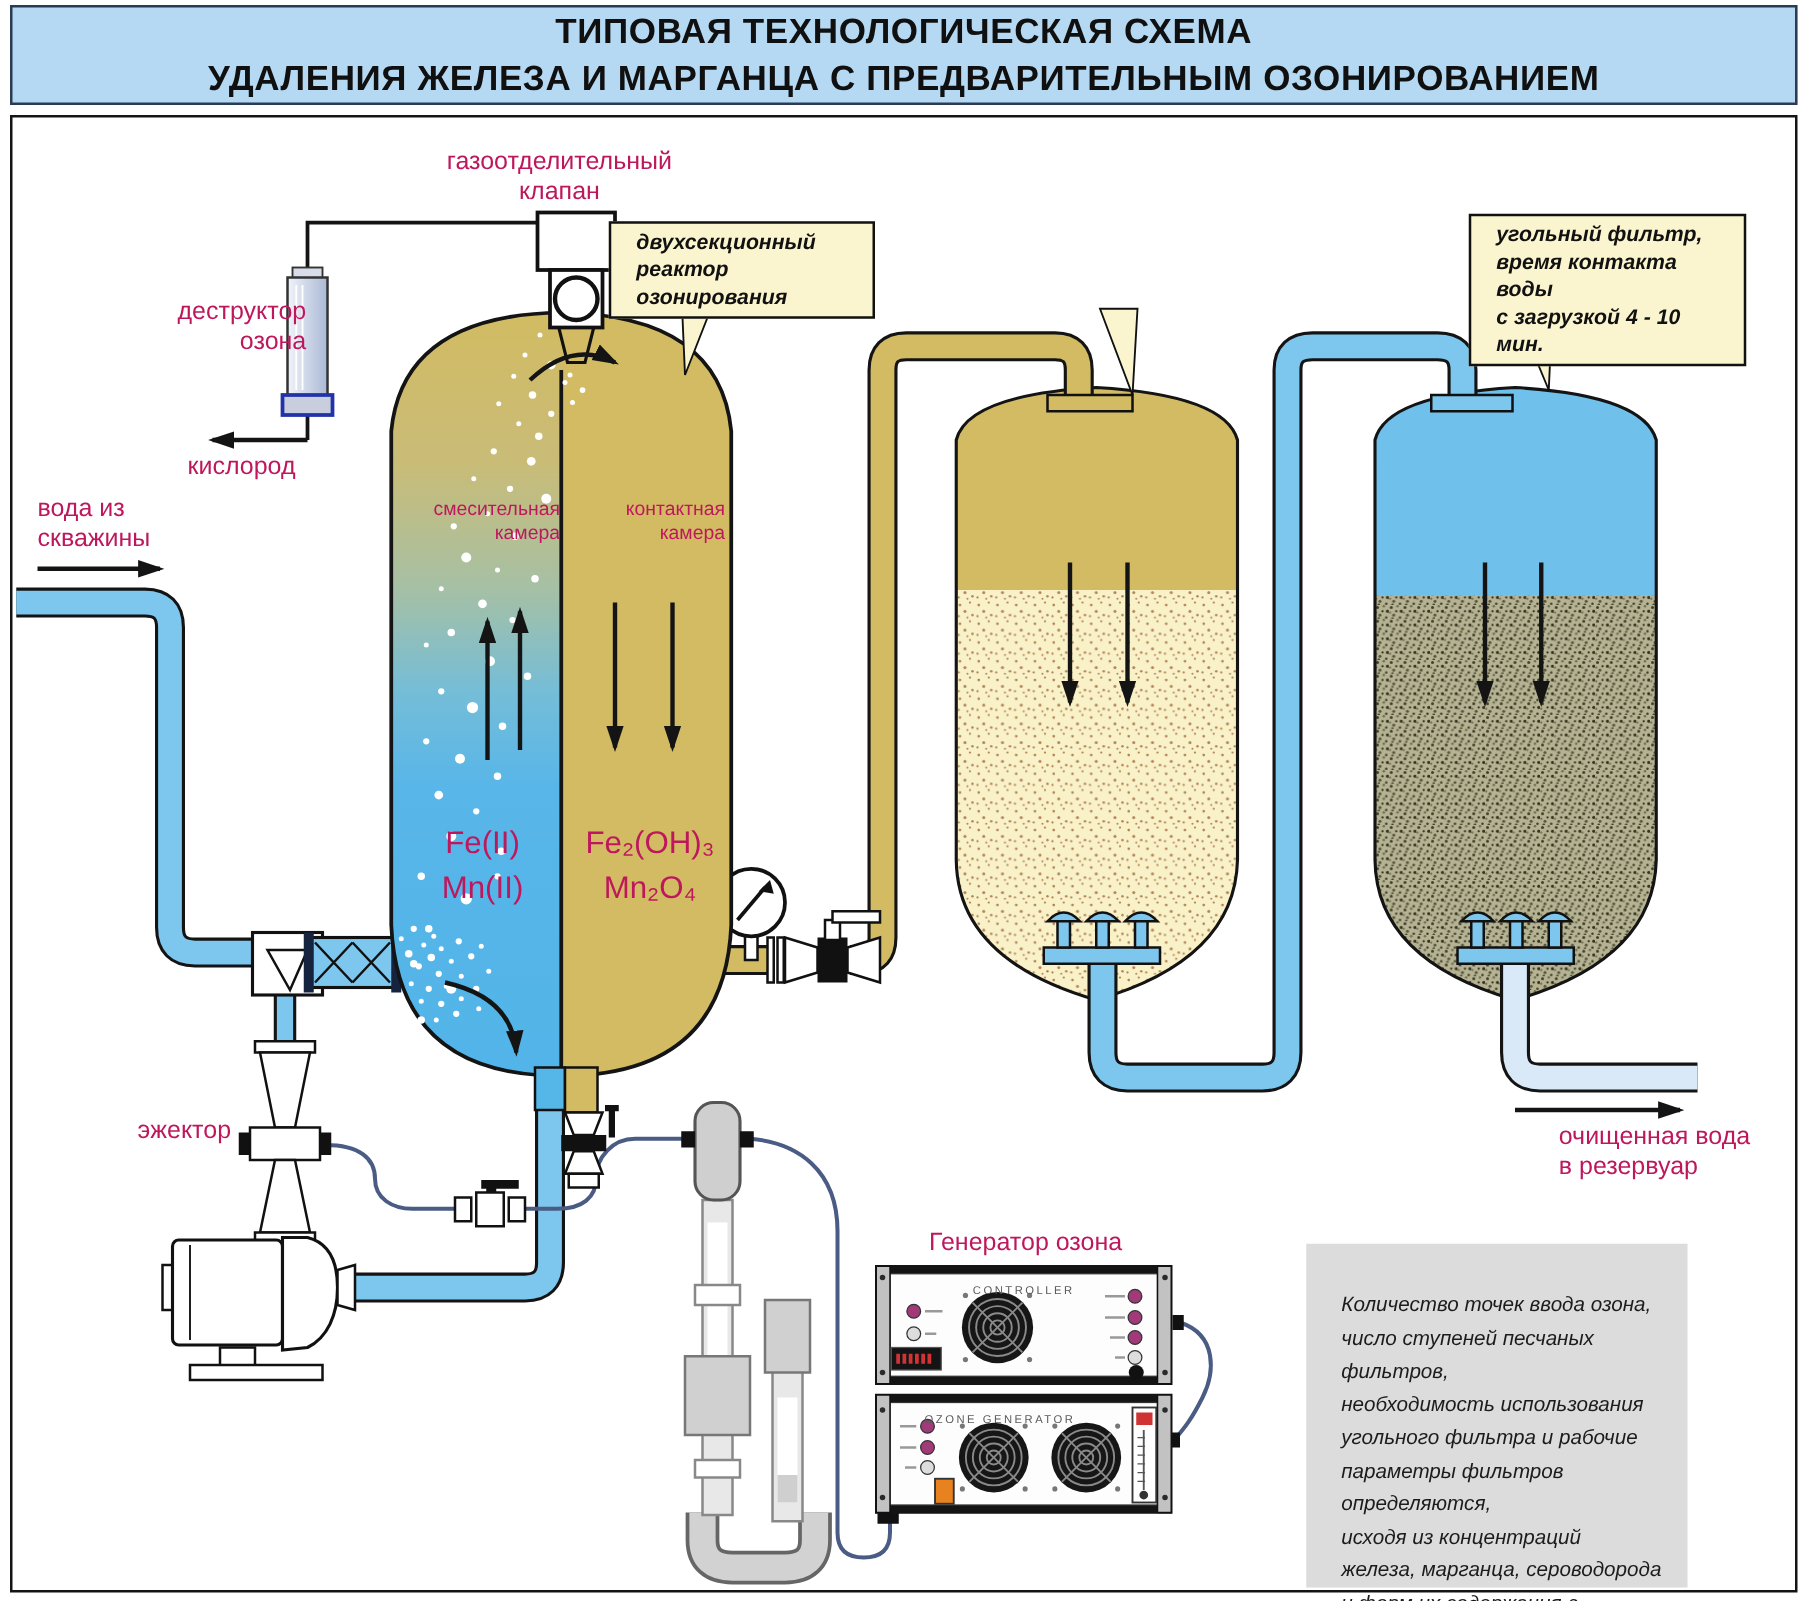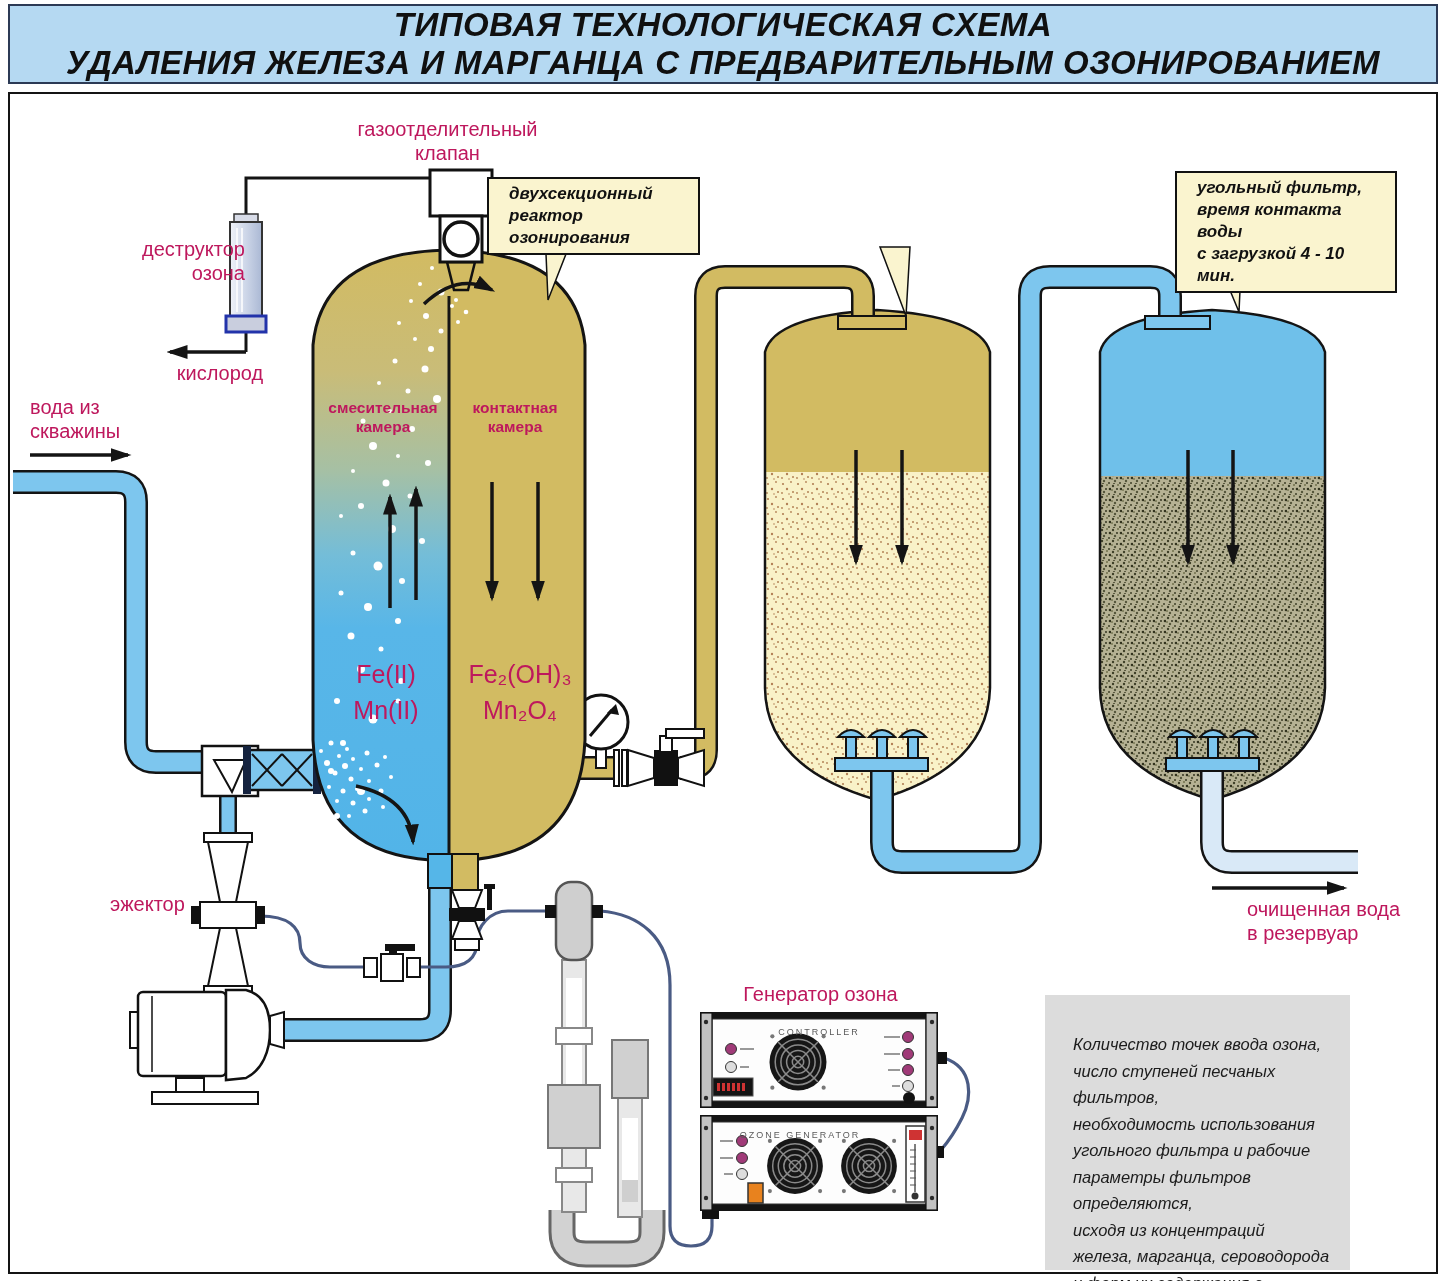--- a/index.html
+++ b/index.html
@@ -1,28 +1,28 @@
 <!DOCTYPE html>
 <html style="--c-header_bg: #b5d9f2; --c-header_border: #2c3a55; --c-outline: #141414; --c-olive: #d2bb62; --c-chamber_blue: #55b6e8; --c-pipe_blue: #7dc6ee; --c-pale_pipe: #d9e9f7; --c-navy: #4a5b84; --c-sand_fill: #f9f2c8; --c-sand_speck: #aa7448; --c-carbon_fill: #b6b294; --c-carbon_top: #6fc0ea; --c-callout_bg: #faf4cf; --c-note_bg: #dcdcdc; --c-led_magenta: #a03a78; --c-switch_orange: #e8821e;"><head>
 <meta charset="utf-8">
 <style>
   html,body{margin:0;padding:0;background:#fff;}
   #stage{position:relative;width:1447px;height:1281px;background:#fff;overflow:hidden;
          font-family:"Liberation Sans",sans-serif;}
   #hdr{position:absolute;left:8px;top:4px;width:1430px;height:80px;box-sizing:border-box;
        background:var(--c-header_bg);border:2.5px solid var(--c-header_border);z-index:3;
        display:flex;align-items:center;justify-content:center;text-align:center;}
-  #hdr .t{font-weight:bold;font-size:33px;line-height:38px;color:#101010;white-space:pre-line;letter-spacing:.5px;font-style:italic;}
+  #hdr .t{font-weight:bold;font-size:28px;line-height:38px;color:#101010;white-space:pre-line;letter-spacing:.5px;}
   #frame{position:absolute;left:8px;top:92px;width:1430px;height:1182px;box-sizing:border-box;
          border:2px solid var(--c-outline);z-index:0;background:#fff;}
   svg.diagram{position:absolute;left:0;top:0;z-index:1;}
   .lbl{position:absolute;z-index:2;color:#be185d;white-space:pre-line;font-size:20px;line-height:24px;}
   .lbl.center{text-align:center;} .lbl.right{text-align:right;}
   .lbl.chem{font-weight:normal;font-size:25px;line-height:28px;}
-  .lbl.cham{font-weight:bold;font-size:15.5px;line-height:19px;}
+  .lbl.cham{font-weight:normal;font-size:15.5px;line-height:19px;text-align:right;}
   .lbl.panel{font-size:9px;letter-spacing:2px;color:#5a5a5a;line-height:11px;}
   .callout{position:absolute;z-index:2;background:var(--c-callout_bg);border:2px solid #111;
            padding:4px 20px;font-style:italic;font-weight:bold;font-size:17px;line-height:22px;
            color:#111;white-space:pre-line;box-sizing:border-box;}
   .note{position:absolute;z-index:2;left:1045px;top:995px;width:305px;height:275px;box-sizing:border-box;
         background:var(--c-note_bg);font-style:italic;font-size:16.5px;line-height:26.5px;color:#1c1c1c;
         padding:36px 16px 0 28px;white-space:pre-line;}
   
   .po{fill:none;stroke:var(--c-outline);stroke-linejoin:round;}
   .pb{fill:none;stroke:var(--c-pipe_blue);stroke-linejoin:round;}
@@ -439,21 +439,21 @@
 
   <div id="hdr">
     <div class="t">ТИПОВАЯ ТЕХНОЛОГИЧЕСКАЯ СХЕМА
 УДАЛЕНИЯ ЖЕЛЕЗА И МАРГАНЦА С ПРЕДВАРИТЕЛЬНЫМ ОЗОНИРОВАНИЕМ</div>
   </div>
 
   <div class="lbl center" style="left:330px;top:117px;width:235px;">газоотделительный
 клапан</div>
   <div class="lbl right" style="left:100px;top:237px;width:145px;">деструктор
 озона</div>
-  <div class="lbl" style="left:160px;top:361px;width:120px;text-align:center;">кислород</div>
+  <div class="lbl" style="left:150px;top:361px;width:120px;">кислород</div>
   <div class="lbl" style="left:30px;top:395px;width:130px;">вода из
 скважины</div>
   <div class="lbl cham center" style="left:318px;top:398px;width:130px;">смесительная
 камера</div>
   <div class="lbl cham center" style="left:450px;top:398px;width:130px;">контактная
 камера</div>
   <div class="lbl chem center" style="left:316px;top:660px;width:140px;">Fe(II)</div>
   <div class="lbl chem center" style="left:316px;top:696px;width:140px;">Mn(II)</div>
   <div class="lbl chem center" style="left:450px;top:660px;width:140px;">Fe₂(OH)₃</div>
   <div class="lbl chem center" style="left:450px;top:696px;width:140px;">Mn₂O₄</div>

